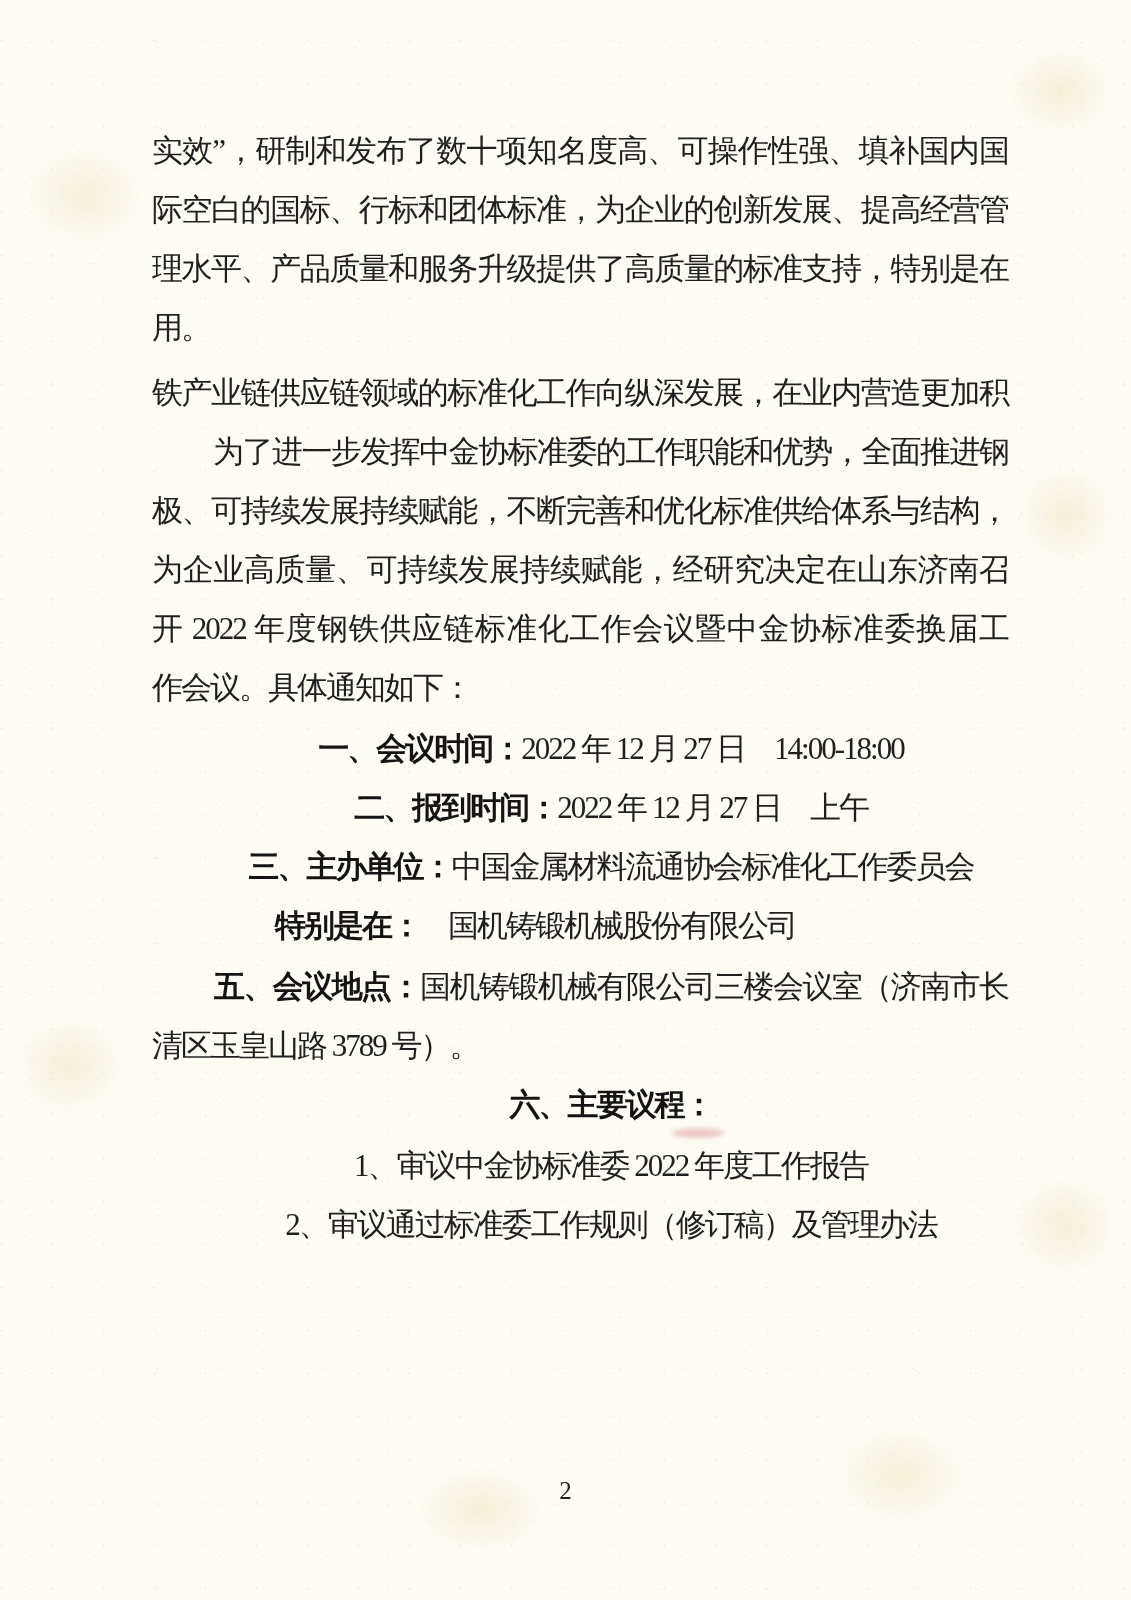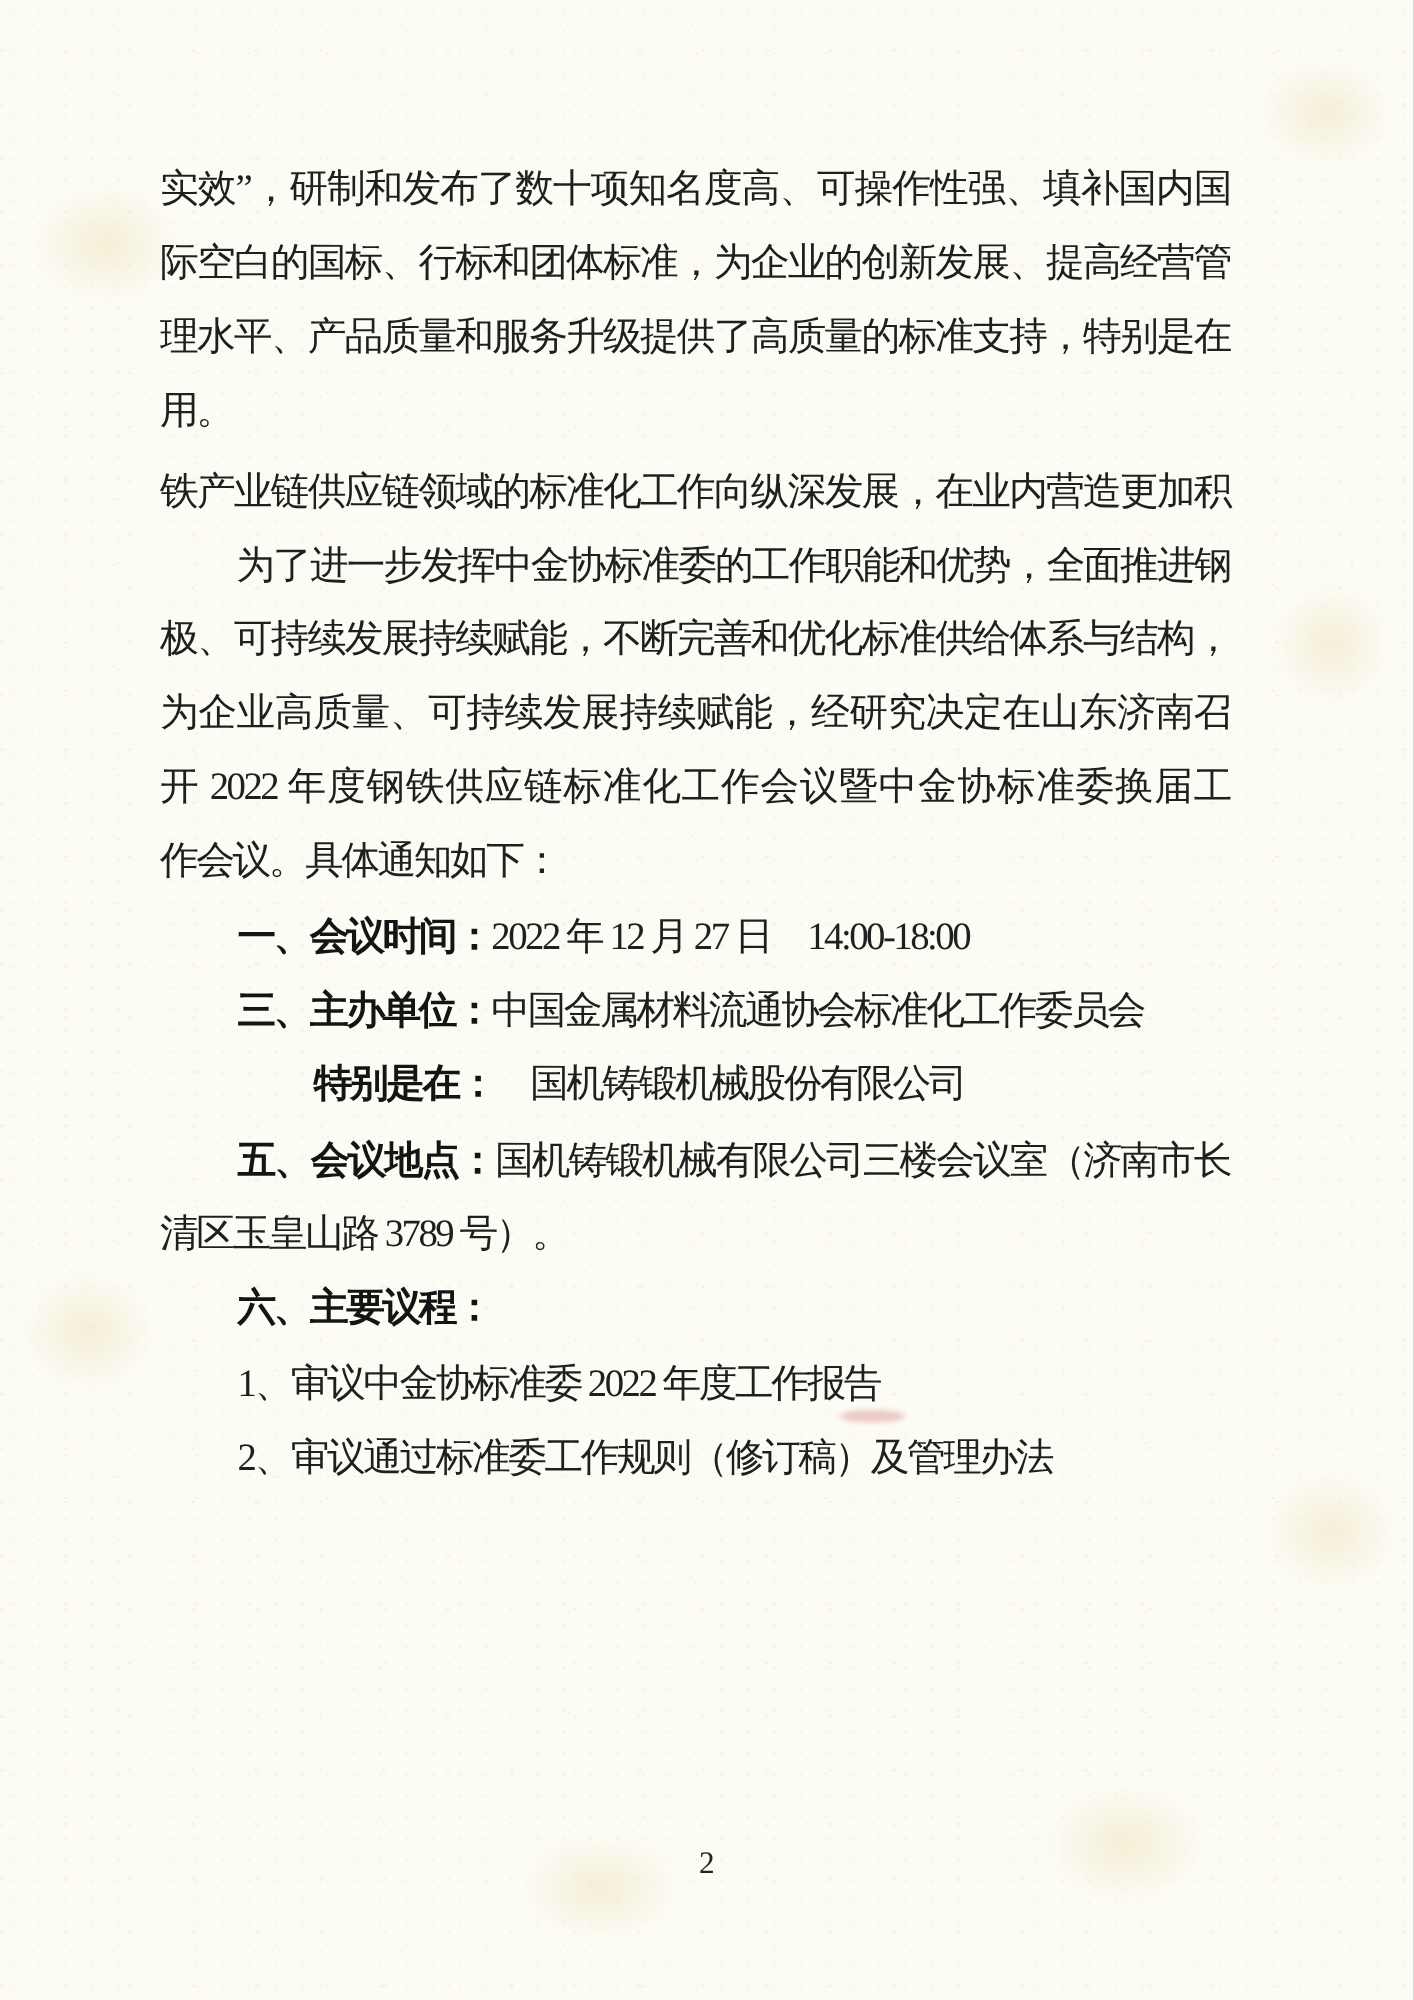--- a/index.html
+++ b/index.html
@@ -31,27 +31,27 @@
     filter:blur(2px);
     pointer-events:none;
   }
   .smudge {
     position:absolute; left:672px; top:1128px; width:52px; height:10px;
     background:rgba(216,128,128,.4);
     border-radius:50%;
     filter:blur(2px);
   }
   .content {
-    position:absolute; left:128px; top:121px; width:856px;
+    position:absolute; left:152px; top:121px; width:856px;
     font-size:31px; letter-spacing:-2px; line-height:59px;
   }
   .line { height:59px; }
   .just { text-align:justify; text-align-last:justify; text-justify:inter-character; }
   .indent2 { padding-left:61px; }
-  .item-indent { padding-left:62px; }
+  .item-indent { padding-left:62px;text-align:center; }
   .org-indent { padding-left:123px; }
   .lbl { font-weight:700; color:#141414; }
   .mt6 { margin-top:6px; } .mt3 { margin-top:3px; } .mt2 { margin-top:2px; }
   .org-gap { margin-left:28px; }
   .footer {
     position:absolute; left:0; top:1477px; width:1131px;
     text-align:center; font-size:25px; letter-spacing:0; color:#222;
   }
 </style>
 </head>
@@ -85,20 +85,23 @@
       <div class="line just">为企业高质量、可持续发展持续赋能，经研究决定在山东济南召</div>
       <div class="line just">开 2022 年度钢铁供应链标准化工作会议暨中金协标准委换届工</div>
       <div class="line">作会议。具体通知如下：</div>
     </div>
 
     <div class="mt2">
       <div class="line item-indent">
         <span class="lbl">一、会议时间：</span><span>2022 年 12 月 27 日　14:00-18:00</span>
       </div>
       <div class="line item-indent">
+        <span class="lbl">二、报到时间：</span><span>2022 年 12 月 27 日　上午</span>
+      </div>
+      <div class="line item-indent">
         <span class="lbl">三、主办单位：</span><span>中国金属材料流通协会标准化工作委员会</span>
       </div>
       <div class="line org-indent">
         <span class="lbl">特别是在：</span><span class="org-gap">国机铸锻机械股份有限公司</span>
       </div>
     </div>
 
 
     <div class="mt2">
       <div class="line just item-indent">

